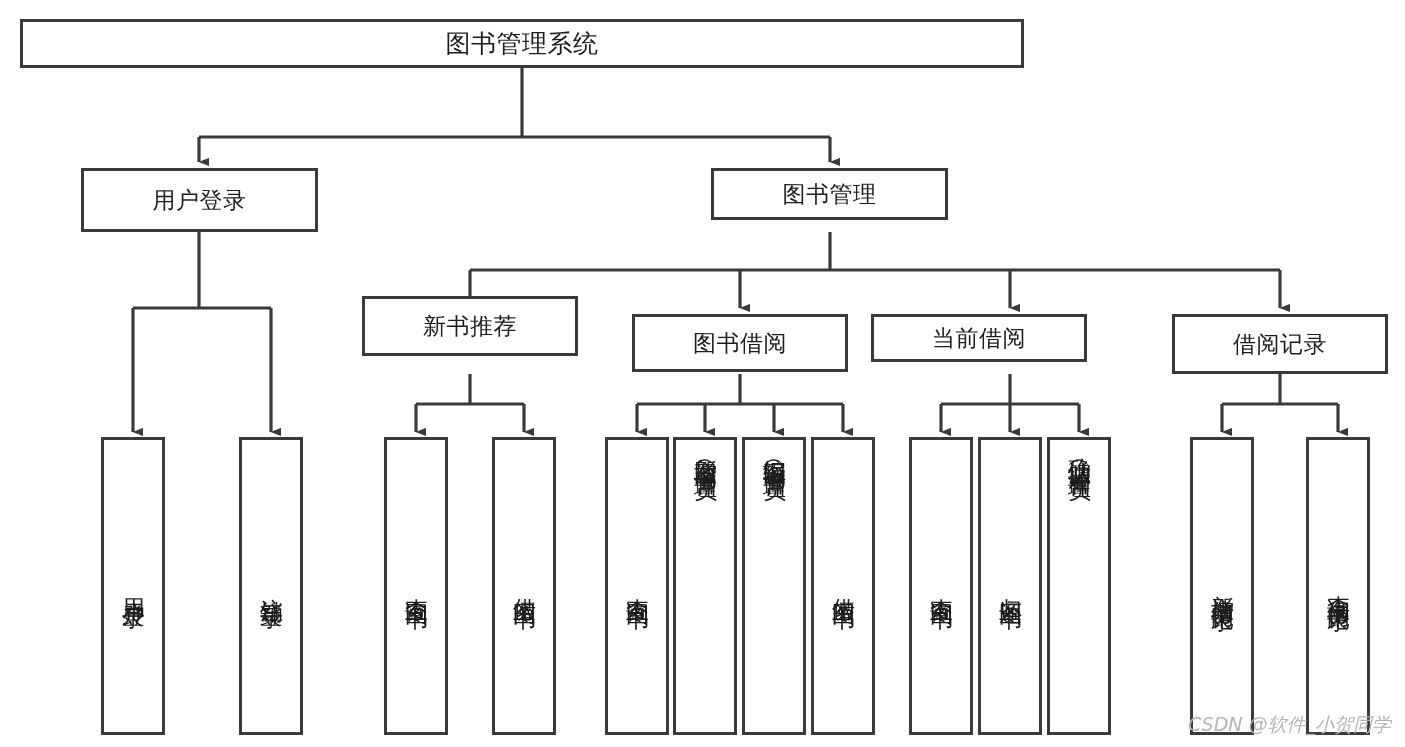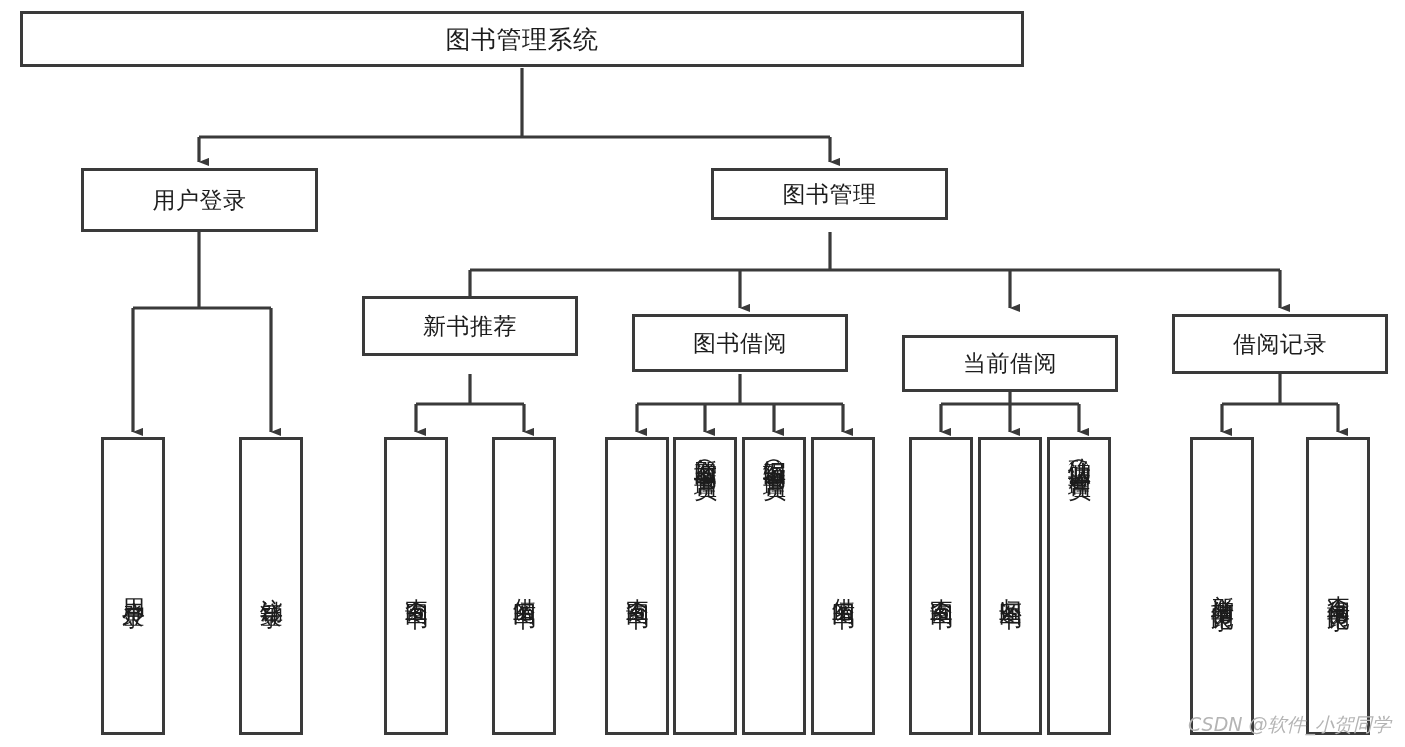--- a/index.html
+++ b/index.html
@@ -123,38 +123,38 @@
       <path d="M 1010,404 L 1010,432" marker-end="url(#arrowhead)"></path>
       <path d="M 1079,404 L 1079,432" marker-end="url(#arrowhead)"></path>
 
       <path d="M 1280,374 L 1280,404"></path>
       <path d="M 1222,404 L 1338,404"></path>
       <path d="M 1222,404 L 1222,432" marker-end="url(#arrowhead)"></path>
       <path d="M 1338,404 L 1338,432" marker-end="url(#arrowhead)"></path>
     </g>
   </svg>
 
-  <div class="node-box lvl1" style="left:20px; top:11px; width:1004px; height:56px;">
+  <div class="node-box lvl1" style="left:20px; top:19px; width:1004px; height:49px;">
     <span class="node-label">图书管理系统</span>
   </div>
 
   <div class="node-box lvl2" style="left:81px; top:168px; width:237px; height:64px;">
     <span class="node-label">用户登录</span>
   </div>
   <div class="node-box lvl2" style="left:711px; top:168px; width:237px; height:52px;">
     <span class="node-label">图书管理</span>
   </div>
 
   <div class="node-box lvl3" style="left:362px; top:296px; width:216px; height:60px;">
     <span class="node-label">新书推荐</span>
   </div>
   <div class="node-box lvl3" style="left:632px; top:314px; width:216px; height:58px;">
     <span class="node-label">图书借阅</span>
   </div>
-  <div class="node-box lvl3" style="left:902px; top:314px; width:216px; height:57px;margin-top:21px;">
+  <div class="node-box lvl3" style="left:871px; top:314px; width:216px; height:48px;">
     <span class="node-label">当前借阅</span>
   </div>
   <div class="node-box lvl3" style="left:1172px; top:314px; width:216px; height:60px;">
     <span class="node-label">借阅记录</span>
   </div>
 
   <div class="node-box leaf leaf-center" style="left:101px; top:437px; width:64px; height:298px;">
     <span class="node-label">用户登录</span>
   </div>
   <div class="node-box leaf leaf-center" style="left:239px; top:437px; width:64px; height:298px;">

